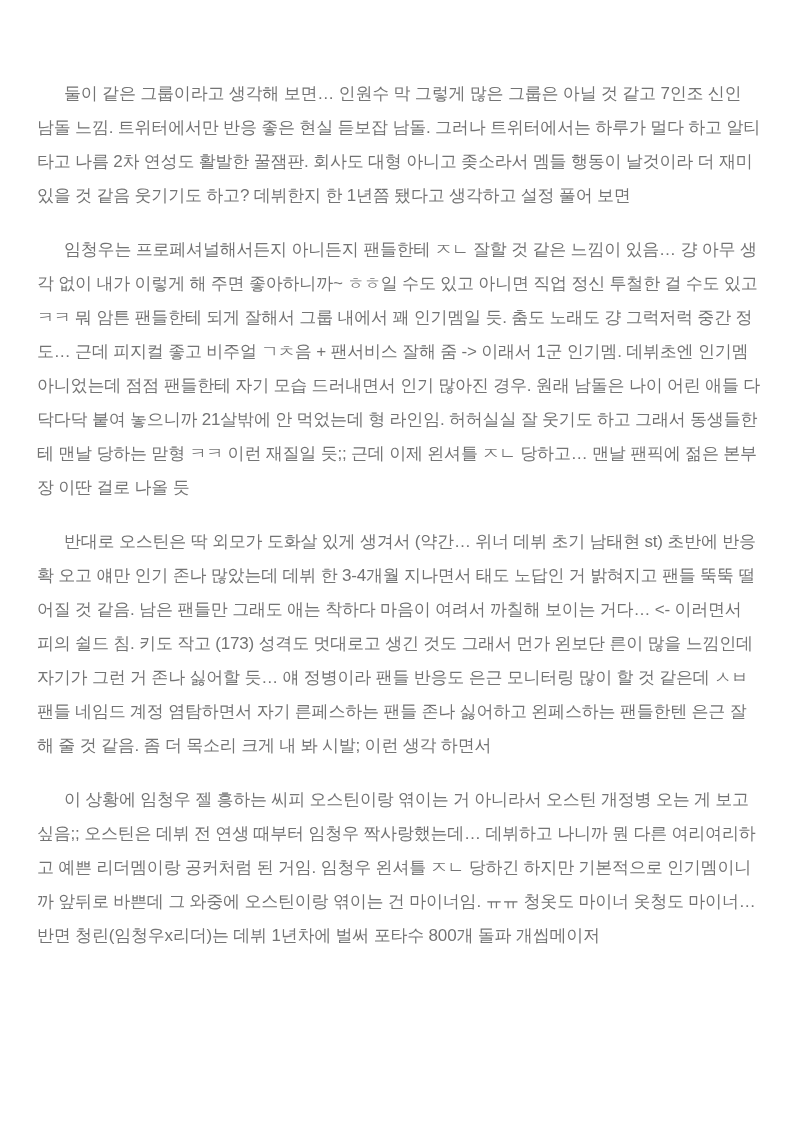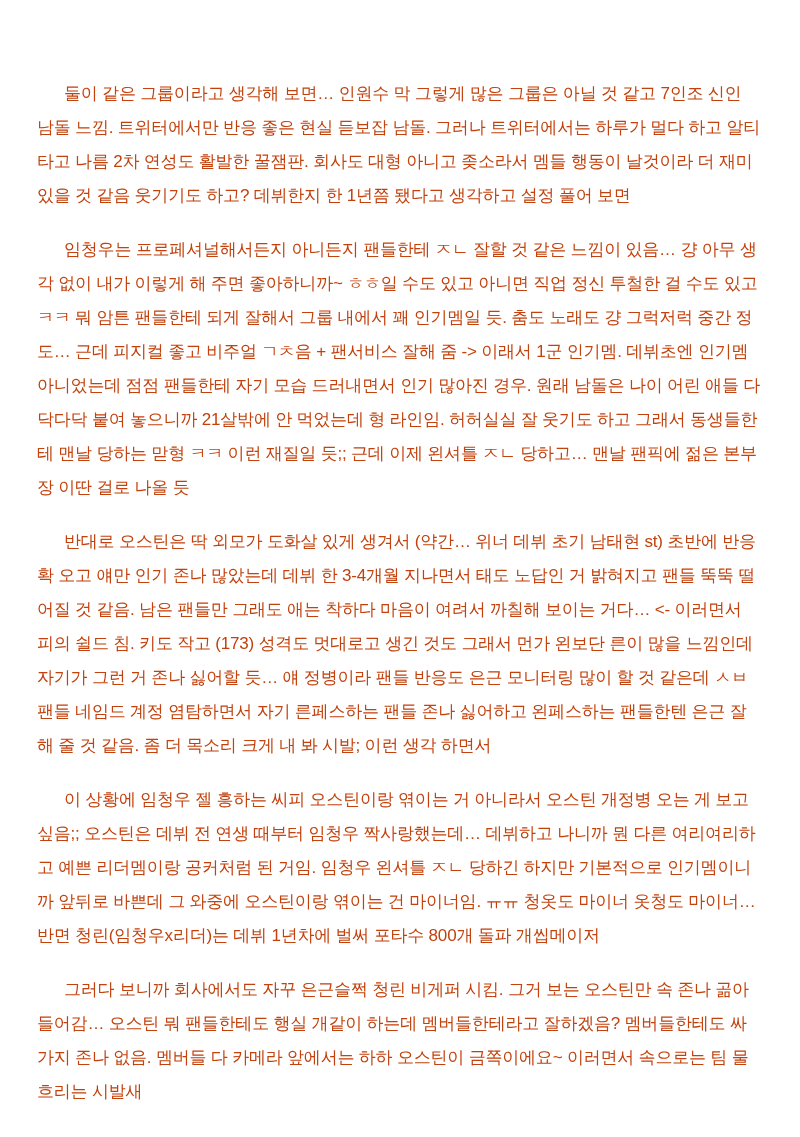--- a/index.html
+++ b/index.html
@@ -14,30 +14,29 @@
     box-sizing: border-box;
     background: #ffffff;
     padding: 77px 38px 0 37px;
     overflow: hidden;
     font-family: "Liberation Sans", sans-serif;
   }
   .para {
     margin: 0 0 20px 0;
     font-size: 17px;
     line-height: 34px;
-    color: #c2410c;
+    color: #737373;
     text-indent: 27px;
     text-align: left;
     word-break: break-all;
     letter-spacing: -0.2px;
     white-space: normal;
   }
 </style>
 </head>
 <body>
 
 <div class="page">
   <p class="para">둘이 같은 그룹이라고 생각해 보면… 인원수 막 그렇게 많은 그룹은 아닐 것 같고 7인조 신인 남돌 느낌. 트위터에서만 반응 좋은 현실 듣보잡 남돌. 그러나 트위터에서는 하루가 멀다 하고 알티 타고 나름 2차 연성도 활발한 꿀잼판. 회사도 대형 아니고 좆소라서 멤들 행동이 날것이라 더 재미있을 것 같음 웃기기도 하고? 데뷔한지 한 1년쯤 됐다고 생각하고 설정 풀어 보면</p>
   <p class="para">임청우는 프로페셔널해서든지 아니든지 팬들한테 ㅈㄴ 잘할 것 같은 느낌이 있음… 걍 아무 생각 없이 내가 이렇게 해 주면 좋아하니까~ ㅎㅎ일 수도 있고 아니면 직업 정신 투철한 걸 수도 있고 ㅋㅋ 뭐 암튼 팬들한테 되게 잘해서 그룹 내에서 꽤 인기멤일 듯. 춤도 노래도 걍 그럭저럭 중간 정도… 근데 피지컬 좋고 비주얼 ㄱㅊ음 + 팬서비스 잘해 줌 -&gt; 이래서 1군 인기멤. 데뷔초엔 인기멤 아니었는데 점점 팬들한테 자기 모습 드러내면서 인기 많아진 경우. 원래 남돌은 나이 어린 애들 다닥다닥 붙여 놓으니까 21살밖에 안 먹었는데 형 라인임. 허허실실 잘 웃기도 하고 그래서 동생들한테 맨날 당하는 맏형 ㅋㅋ 이런 재질일 듯;; 근데 이제 왼셔틀 ㅈㄴ 당하고… 맨날 팬픽에 젊은 본부장 이딴 걸로 나올 듯</p>
   <p class="para">반대로 오스틴은 딱 외모가 도화살 있게 생겨서 (약간… 위너 데뷔 초기 남태현 st) 초반에 반응 확 오고 얘만 인기 존나 많았는데 데뷔 한 3-4개월 지나면서 태도 노답인 거 밝혀지고 팬들 뚝뚝 떨어질 것 같음. 남은 팬들만 그래도 애는 착하다 마음이 여려서 까칠해 보이는 거다… &lt;- 이러면서 피의 쉴드 침. 키도 작고 (173) 성격도 멋대로고 생긴 것도 그래서 먼가 왼보단 른이 많을 느낌인데 자기가 그런 거 존나 싫어할 듯… 얘 정병이라 팬들 반응도 은근 모니터링 많이 할 것 같은데 ㅅㅂ 팬들 네임드 계정 염탐하면서 자기 른페스하는 팬들 존나 싫어하고 왼페스하는 팬들한텐 은근 잘해 줄 것 같음. 좀 더 목소리 크게 내 봐 시발; 이런 생각 하면서</p>
   <p class="para">이 상황에 임청우 젤 흥하는 씨피 오스틴이랑 엮이는 거 아니라서 오스틴 개정병 오는 게 보고 싶음;; 오스틴은 데뷔 전 연생 때부터 임청우 짝사랑했는데… 데뷔하고 나니까 뭔 다른 여리여리하고 예쁜 리더멤이랑 공커처럼 된 거임. 임청우 왼셔틀 ㅈㄴ 당하긴 하지만 기본적으로 인기멤이니까 앞뒤로 바쁜데 그 와중에 오스틴이랑 엮이는 건 마이너임. ㅠㅠ 청옷도 마이너 옷청도 마이너… 반면 청린(임청우x리더)는 데뷔 1년차에 벌써 포타수 800개 돌파 개씹메이저</p>
-  <p class="para">그러다 보니까 회사에서도 자꾸 은근슬쩍 청린 비게퍼 시킴. 그거 보는 오스틴만 속 존나 곪아 들어감… 오스틴 뭐 팬들한테도 행실 개같이 하는데 멤버들한테라고 잘하겠음? 멤버들한테도 싸가지 존나 없음. 멤버들 다 카메라 앞에서는 하하 오스틴이 금쪽이에요~ 이러면서 속으로는 팀 물 흐리는 시발새</p>
 </div>
 
 </body></html>

